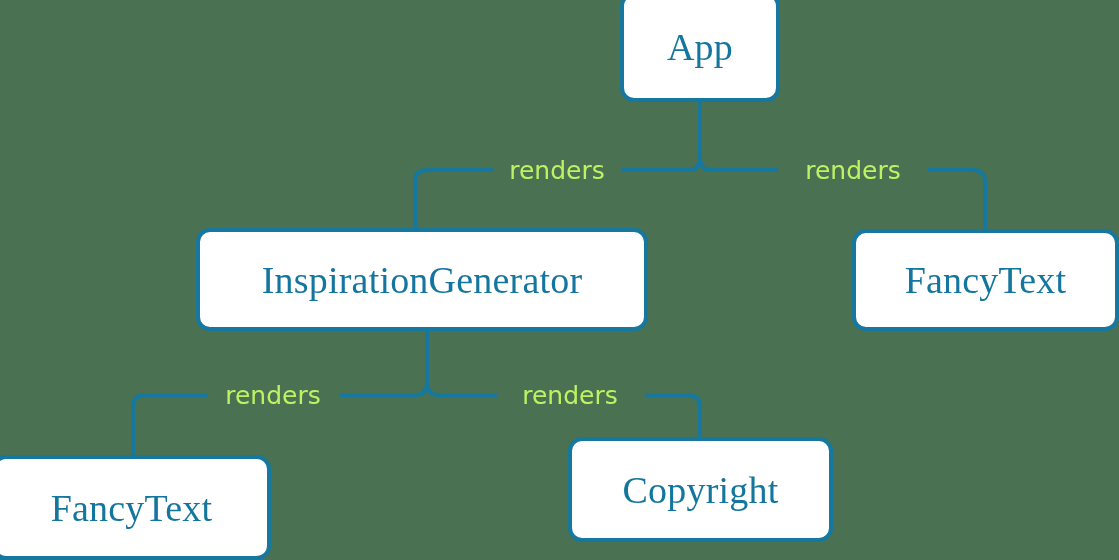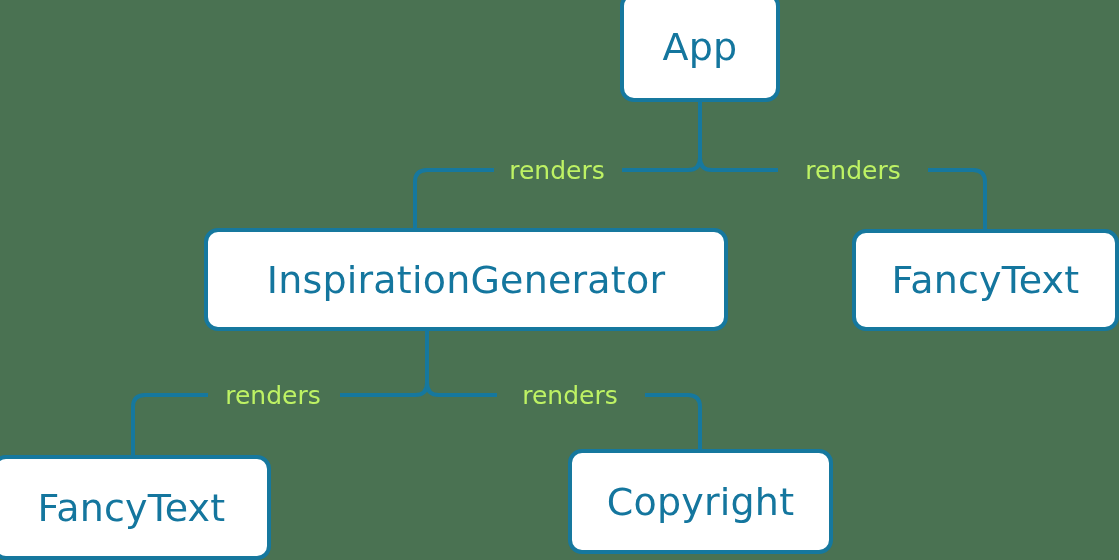--- a/index.html
+++ b/index.html
@@ -35,36 +35,37 @@
     align-items: center;
     justify-content: center;
     color: #14769e;
     font-weight: 400;
     letter-spacing: 0.2px;
     white-space: nowrap;
   }
   .node-label {
     display: block;
     line-height: 1;
+    font-family: Liberation Serif, serif;
   }
   .edge-label {
     position: absolute;
     color: #bef264;
     font-size: 25px;
     line-height: 1;
     white-space: nowrap;
     transform: translate(-50%, -50%);
   }
 
   
   #node-app        { left: 620px; top: -8px;  width: 160px; height: 110px; font-size: 38px; }
-  #node-inspgen    { left: 196px; top: 228px; width: 524px; height: 103px; font-size: 38px; margin-left: 8px; }
+  #node-inspgen    { left: 196px; top: 228px; width: 452px; height: 103px; font-size: 38px; }
   #node-fancy-right{ left: 852px; top: 229px; width: 267px; height: 102px; font-size: 38px; }
   #node-fancy-left { left: -8px;  top: 455px; width: 279px; height: 105px; font-size: 38px; }
-  #node-copyright  { left: 568px; top: 449px; width: 265px; height: 105px; font-size: 38px; }
+  #node-copyright  { left: 568px; top: 437px; width: 265px; height: 105px; font-size: 38px; }
 </style>
 </head>
 <body>
 
 <div id="diagram">
 
   <svg id="edges" viewBox="0 0 1119 560" preserveAspectRatio="none" aria-hidden="true">
     <g fill="none" stroke="#16789e" stroke-width="4" stroke-linecap="butt">
 
       <path d="M700,102 L700,158"></path>

